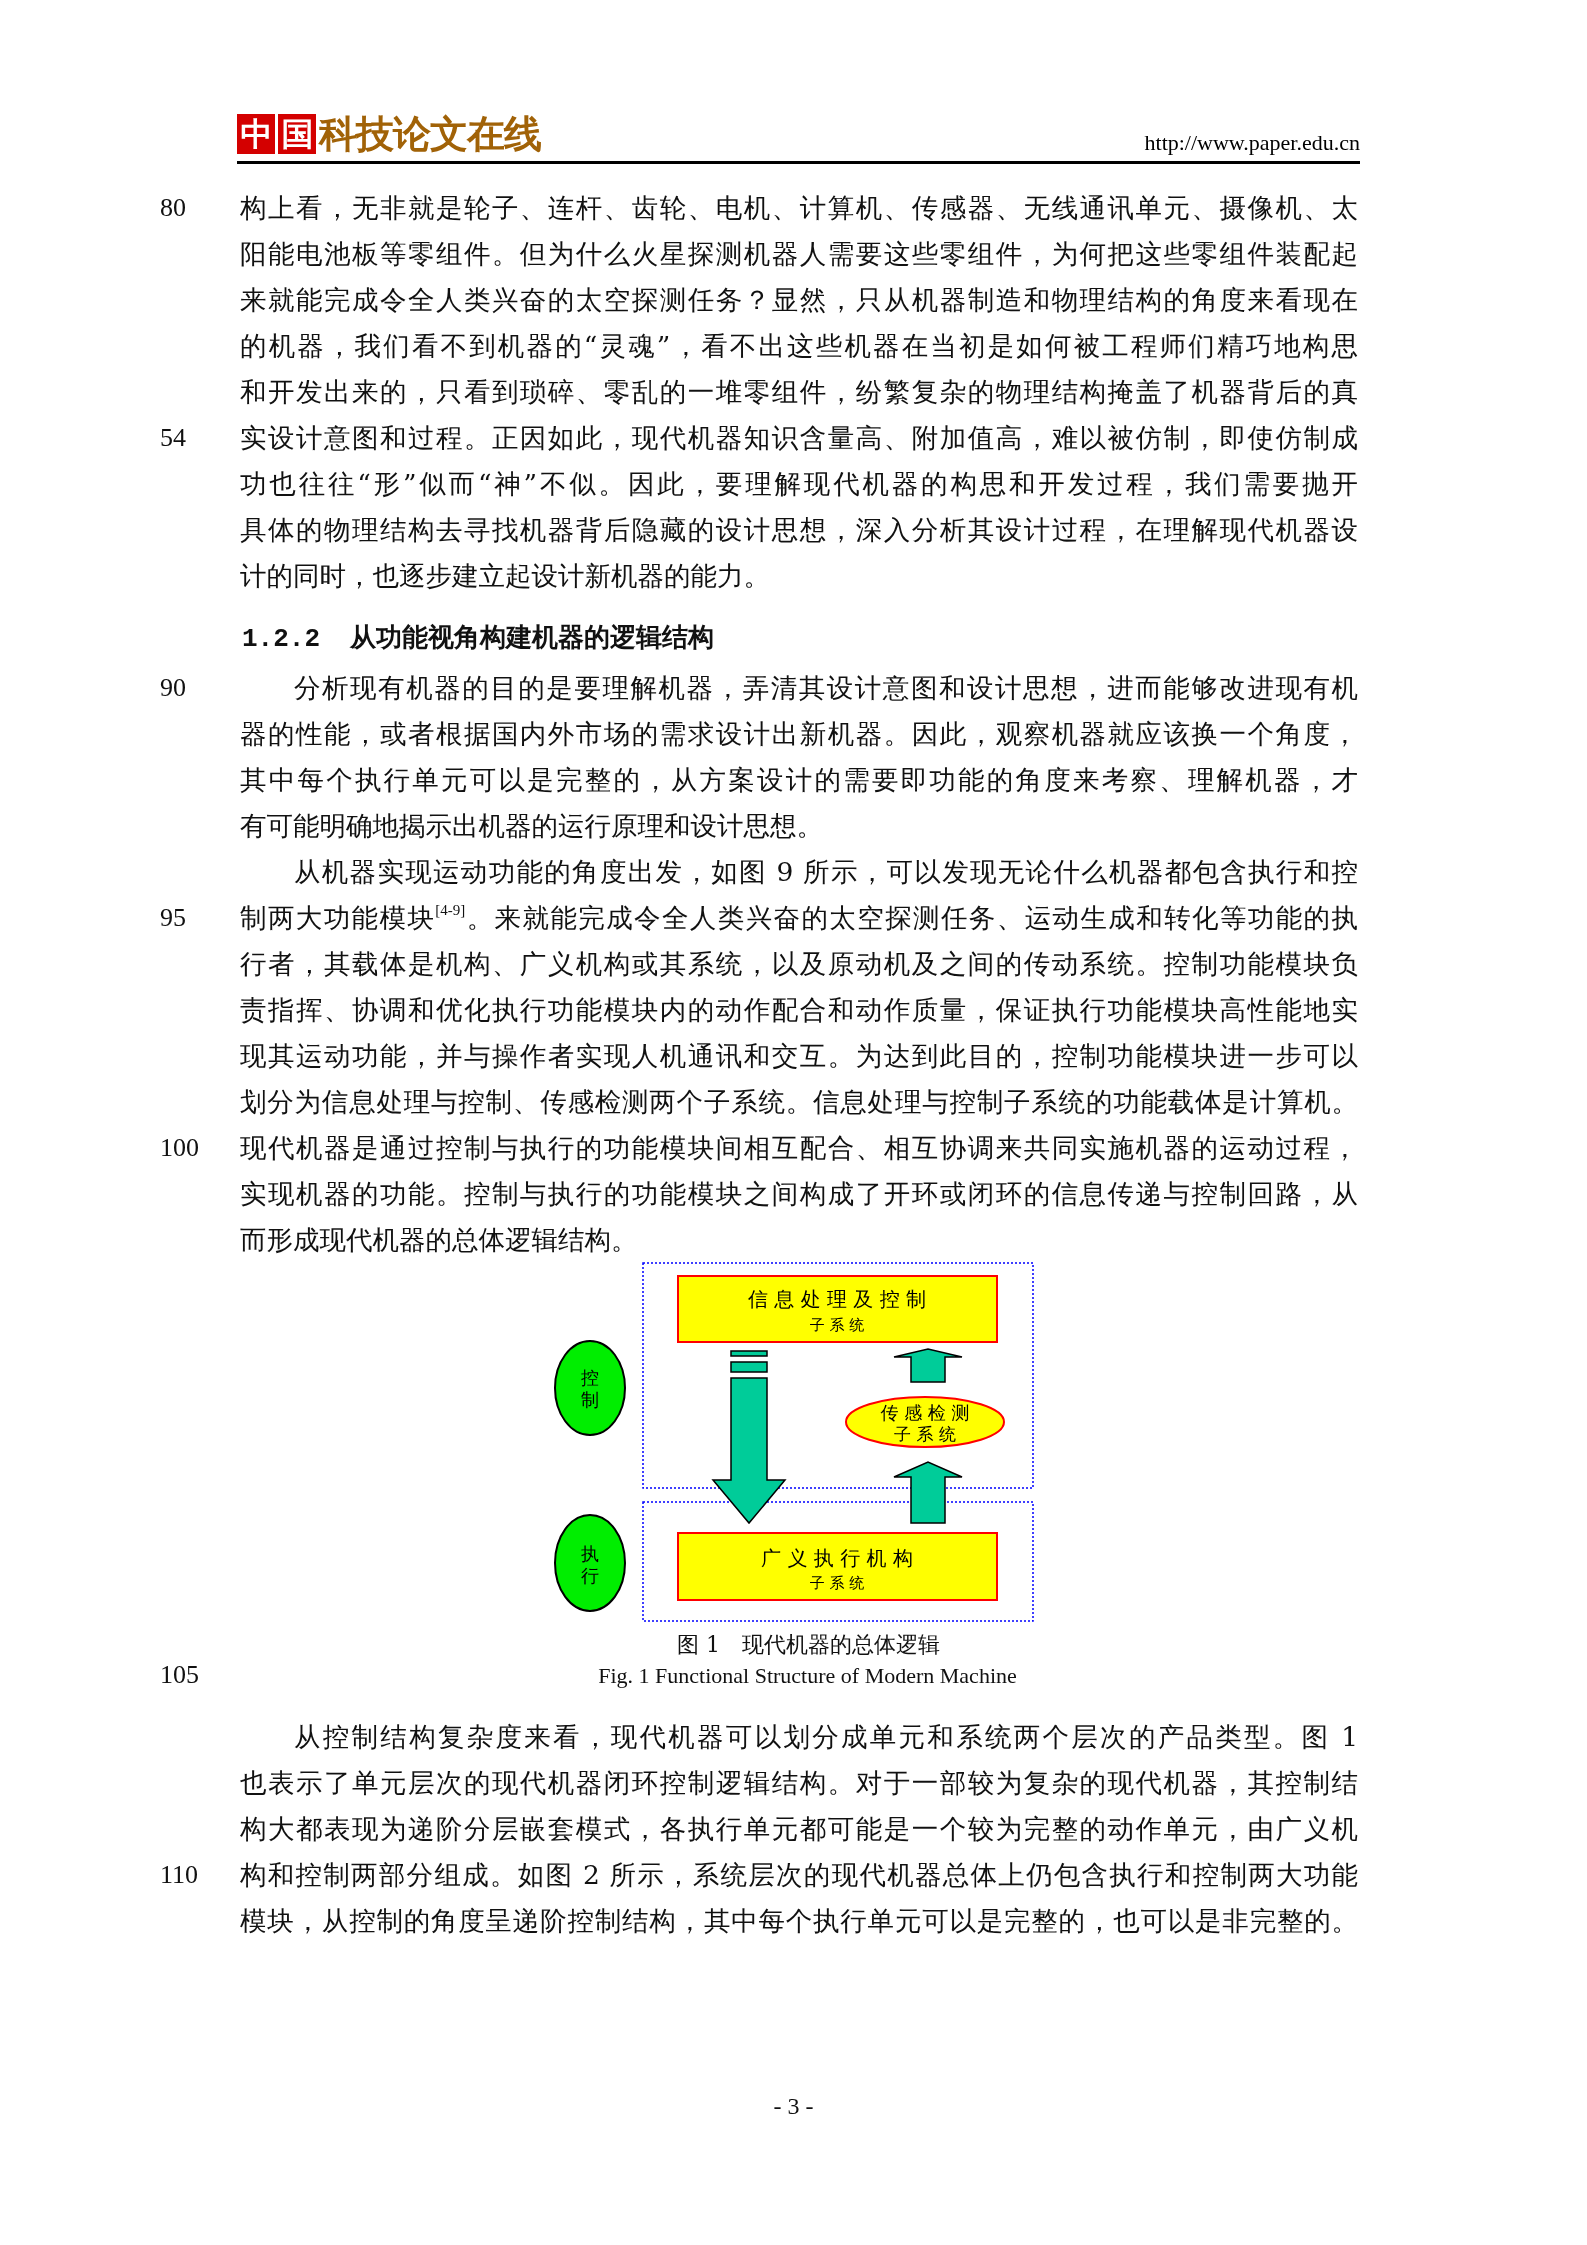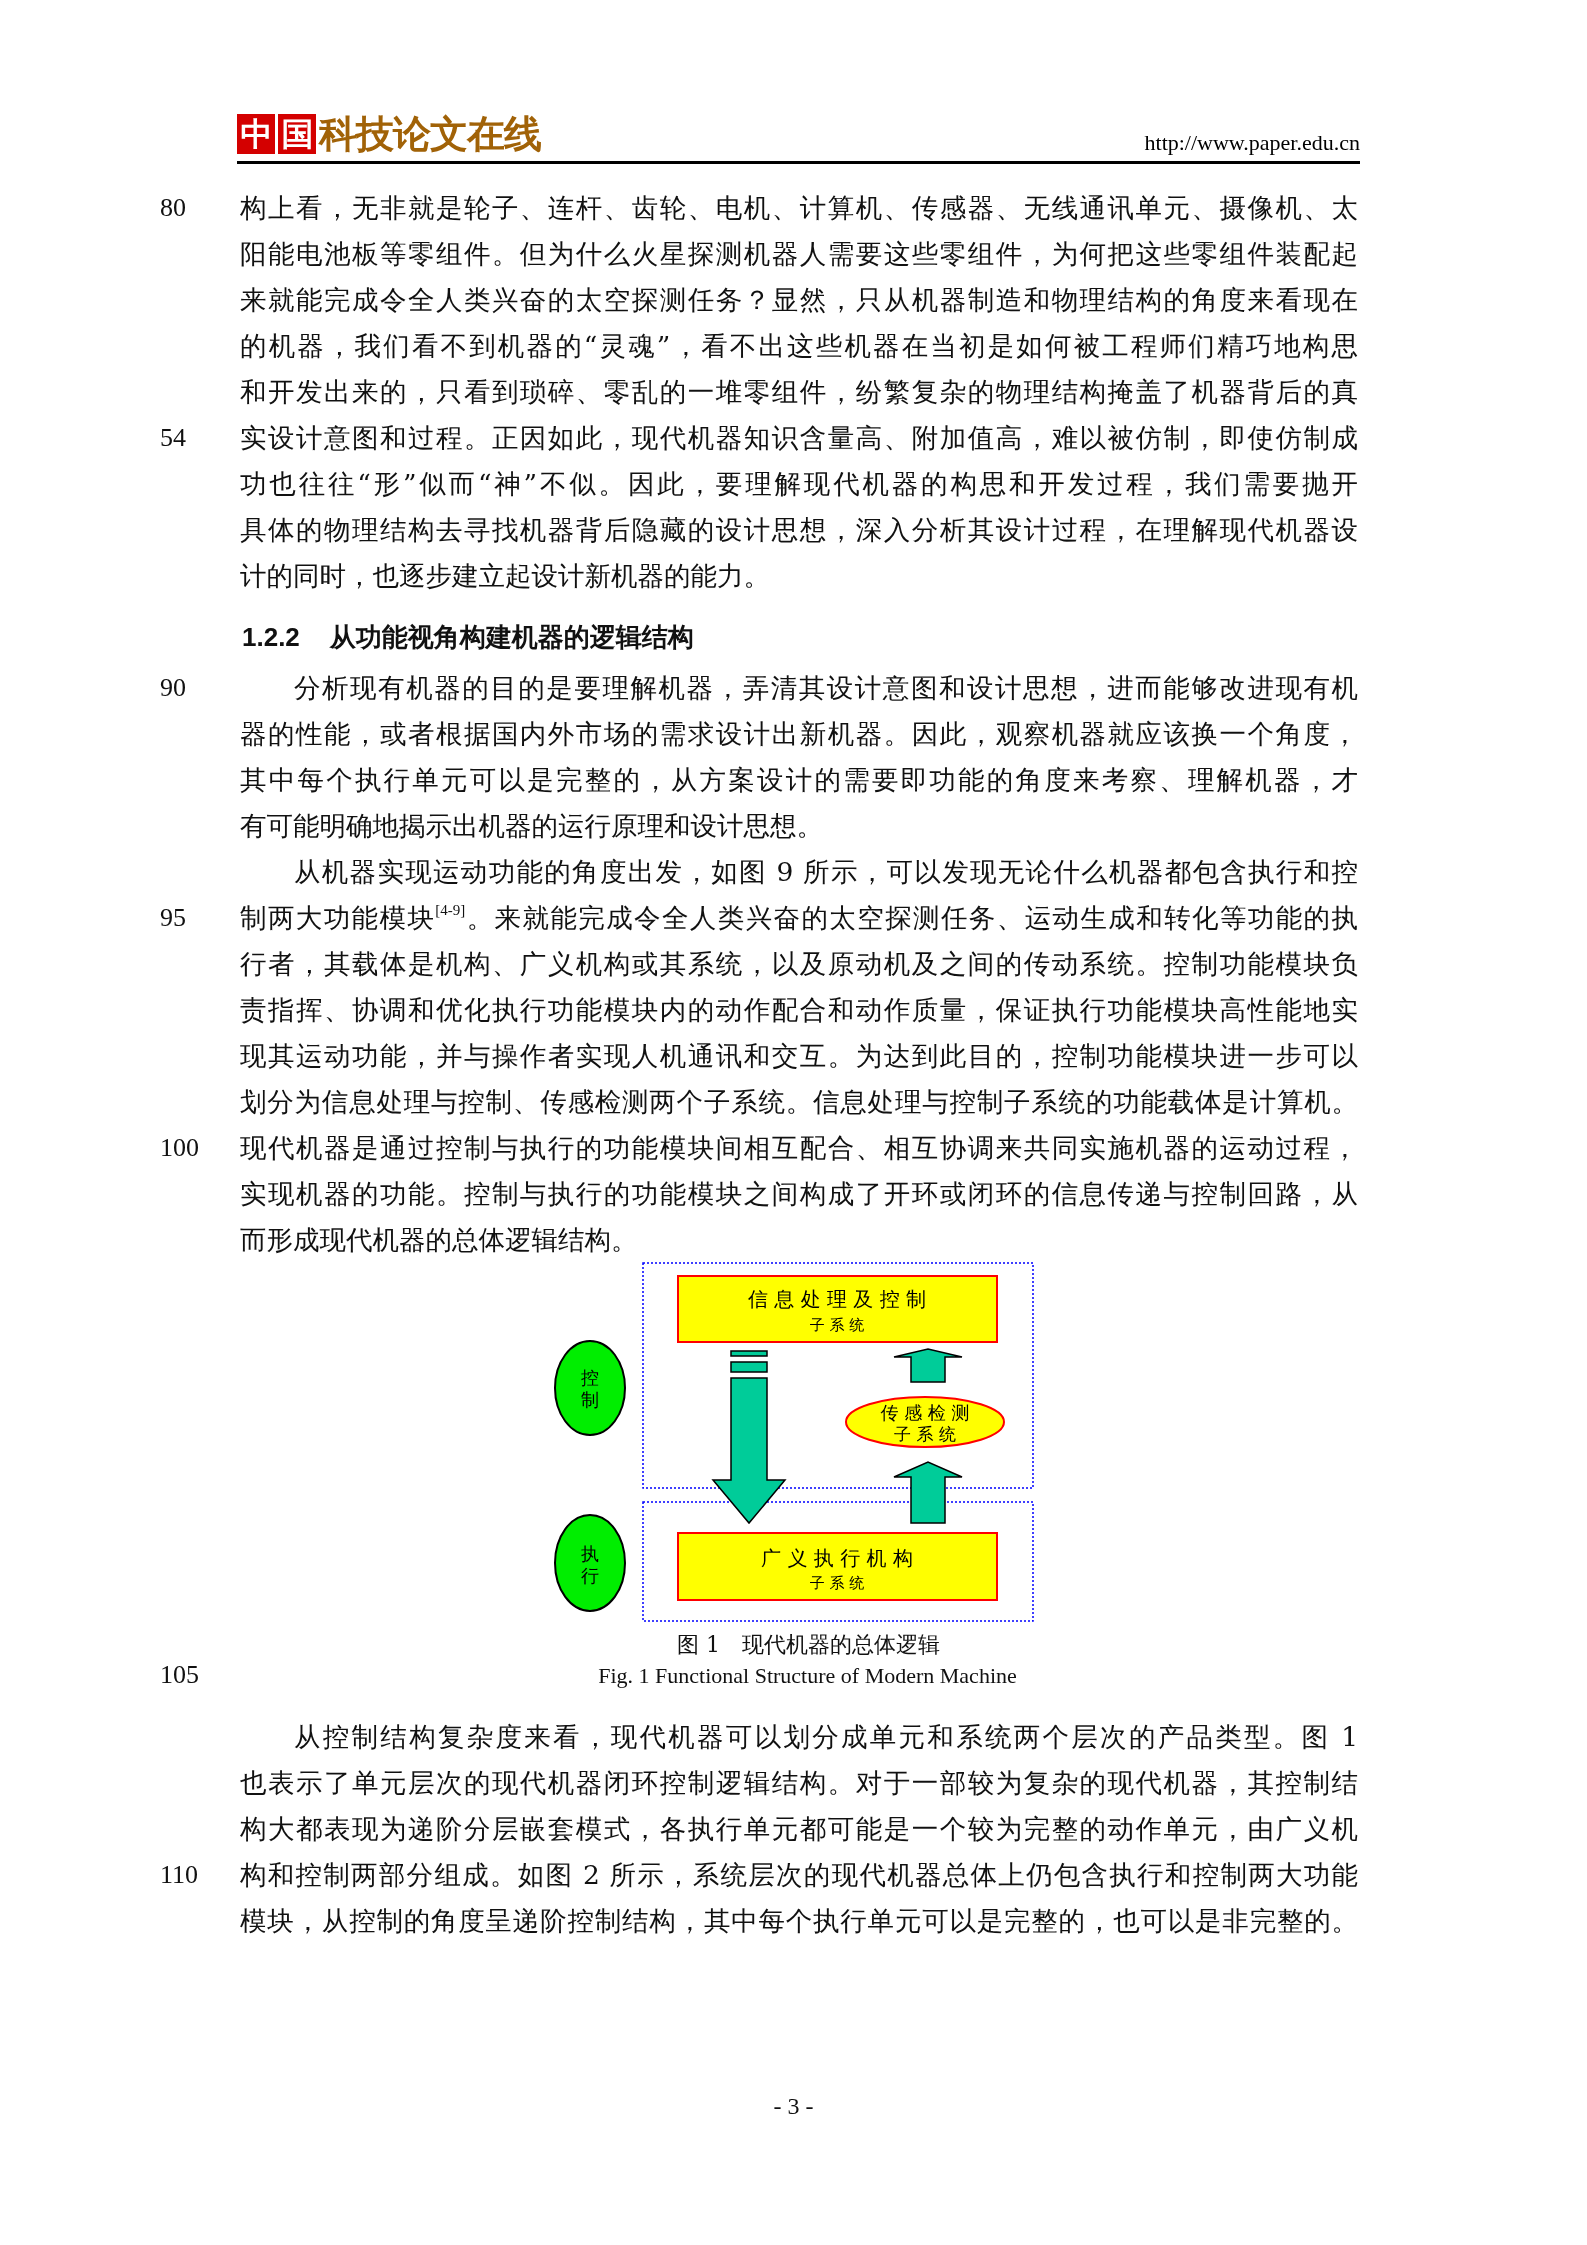--- a/index.html
+++ b/index.html
@@ -14,21 +14,21 @@
   .url { position: absolute; right: 0; top: 18px; font-family: Liberation Serif, serif; font-size: 22px; color: #000; }
   .rule { position: absolute; left: 237px; top: 161px; width: 1123px; height: 3px; background: #000; }
 
   .line { position: absolute; left: 240px; width: 1118px; font-size: 26.5px; line-height: 34px;
           white-space: nowrap; text-align: justify; text-align-last: justify; font-family: "DejaVu Serif", serif; }
   .line.last { text-align-last: left; }
   .line.indent { padding-left: 54px; width: 1064px; }
   .lnum { position: absolute; left: 160px; font-family: "Liberation Serif", serif; font-size: 26px; line-height: 34px; }
   .heading { position: absolute; left: 242px; font-weight: bold; font-size: 26px; line-height: 34px;
              font-family: "DejaVu Sans", sans-serif; }
-  .heading .num { font-family: Liberation Sans, sans-serif; margin-right: 30px; margin-top: 40px; }
+  .heading .num { font-family: Liberation Mono, monospace; margin-right: 30px; margin-top: 40px; }
   sup { font-size: 15px; vertical-align: 12px; line-height: 0; font-family: "Liberation Serif", serif; }
 
   .figure { position: absolute; left: 0; top: 0; width: 1587px; height: 1700px; pointer-events: none; }
   .cap { position: absolute; width: 1587px; left: 0; text-align: center; font-size: 22px; line-height: 28px; }
   .cap.cn { font-family: "DejaVu Serif", serif; top: 1631px; left: 15px; }
   .cap.en { font-family: "Liberation Serif", serif; top: 1662px; left: 14px; }
   .pagenum { position: absolute; top: 2093px; width: 1587px; text-align: center; font-family: "Liberation Serif", serif; font-size: 24px; }
 </style>
 </head>
 <body>

